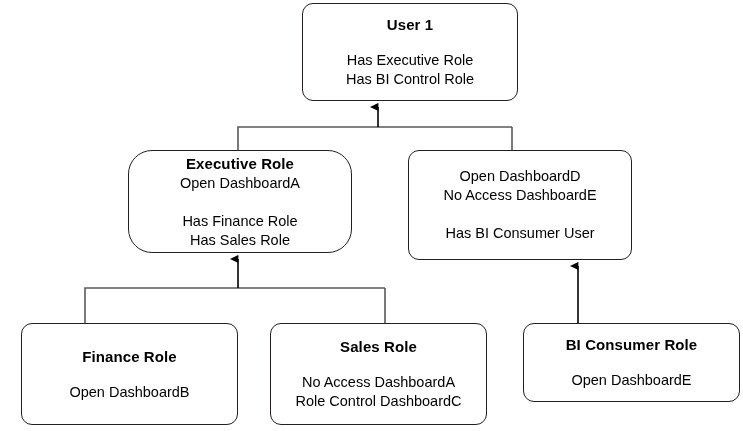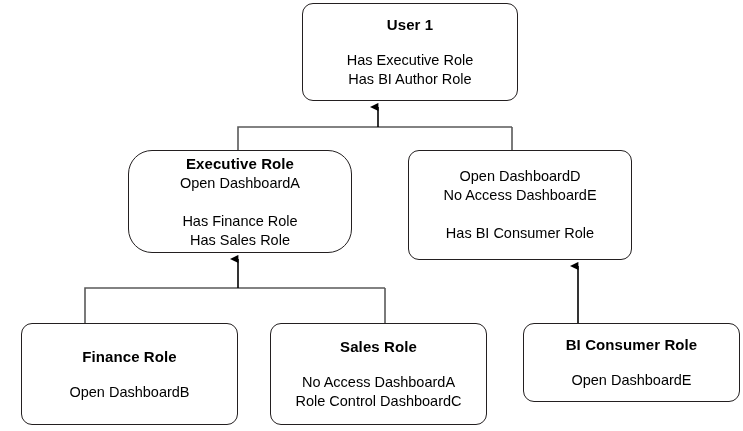--- a/index.html
+++ b/index.html
@@ -104,21 +104,21 @@
     <g>
       <line x1="578" y1="323" x2="578" y2="266" stroke="#000000" stroke-width="1.6" marker-end="url(#arrow-up)"></line>
     </g>
   </svg>
 
   <div class="node-box" id="node-user-1">
     <div class="node-title">User 1</div>
     <div class="gap-md"></div>
     <div class="node-lines">
       <div class="node-line">Has Executive Role</div>
-      <div class="node-line">Has BI Author Role</div>
+      <div class="node-line">Has BI Control Role</div>
     </div>
   </div>
 
   <div class="node-box" id="node-executive">
     <div class="node-title">Executive Role</div>
     <div class="node-lines">
       <div class="node-line">Open DashboardA</div>
     </div>
     <div class="gap-lg"></div>
     <div class="node-lines">
@@ -127,21 +127,21 @@
     </div>
   </div>
 
   <div class="node-box" id="node-bi-author">
     <div class="node-lines">
       <div class="node-line">Open DashboardD</div>
       <div class="node-line">No Access DashboardE</div>
     </div>
     <div class="gap-lg"></div>
     <div class="node-lines">
-      <div class="node-line">Has BI Consumer Role</div>
+      <div class="node-line">Has BI Consumer User</div>
     </div>
   </div>
 
   <div class="node-box" id="node-finance">
     <div class="node-title">Finance Role</div>
     <div class="gap-md"></div>
     <div class="node-lines">
       <div class="node-line">Open DashboardB</div>
     </div>
   </div>

